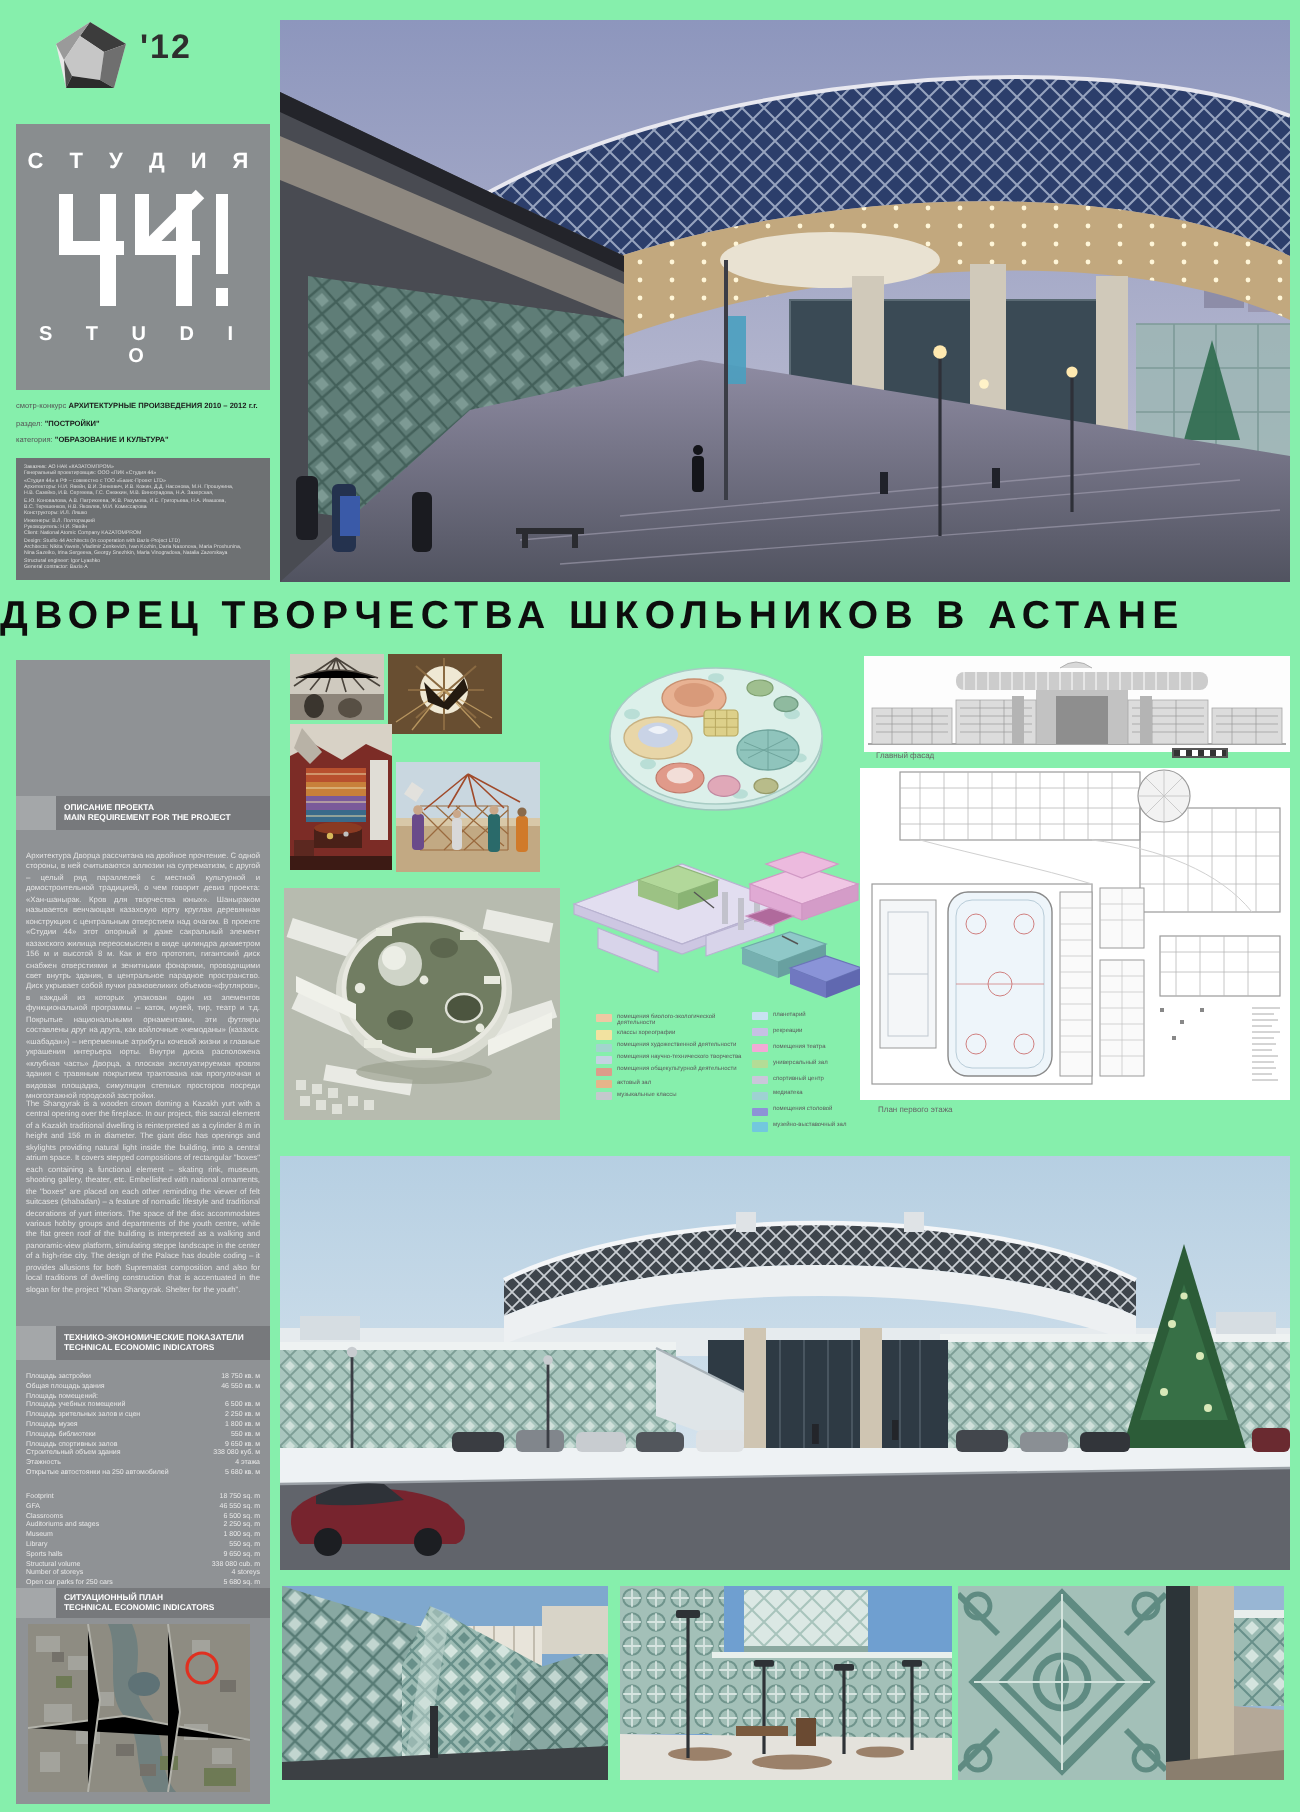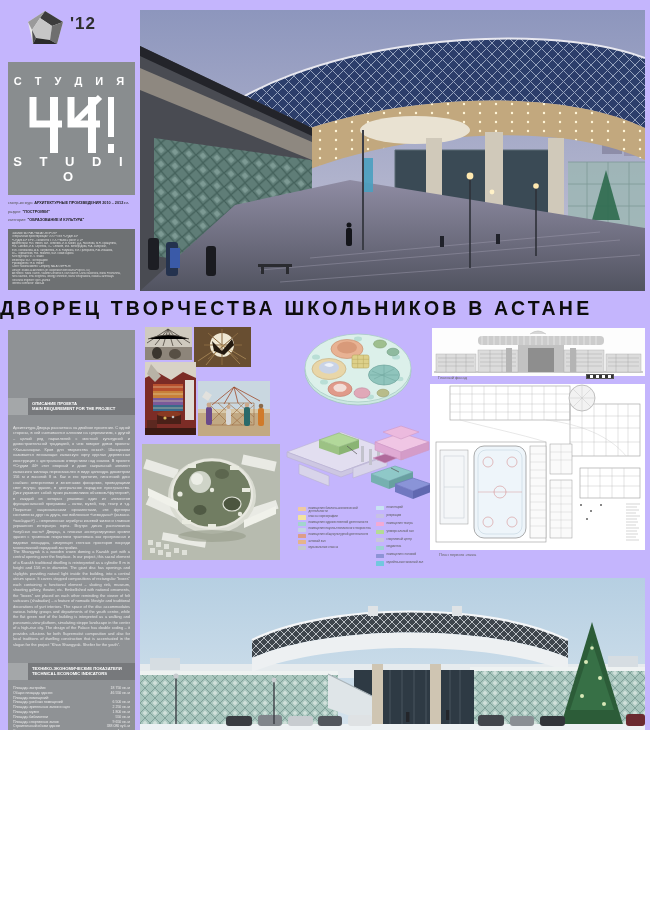--- a/index.html
+++ b/index.html
@@ -1,27 +1,27 @@
 <!DOCTYPE html>
 <html><head>
 <meta charset="utf-8">
 <style>
   html,body{margin:0;padding:0;background:#fff;}
-  .page{position:relative;width:650px;height:730px;background:#c4b5fd;overflow:hidden;
+  .page{position:relative;width:650px;height:906px;background:#86efac;overflow:hidden;
         font-family:"Liberation Sans","DejaVu Sans",sans-serif;color:#222;}
   .abs{position:absolute;}
   svg{display:block;}
 
   
   .year-badge{position:absolute;left:70px;top:14px;font-size:17px;font-weight:bold;color:#2e2e2e;letter-spacing:1px;}
   .logo-box{position:absolute;left:8px;top:62px;width:127px;height:133px;background:#898d8f;}
   .logo-top{position:absolute;left:0;top:13px;width:100%;text-align:center;color:#fff;
             font-size:11px;font-weight:bold;letter-spacing:5px;}
   .logo-bottom{position:absolute;left:0;bottom:11px;width:100%;text-align:center;color:#fff;
-            font-size:13px;font-weight:bold;letter-spacing:7px;}
+            font-size:10px;font-weight:bold;letter-spacing:7px;}
   .comp-lines{position:absolute;left:8px;top:199px;width:128px;}
   .comp-line{font-size:3.8px;line-height:8.5px;color:#555;white-space:nowrap;}
   .comp-line b{color:#1c1c1c;}
   .credits{position:absolute;left:8px;top:229px;width:127px;height:61px;background:#6e7173;
            padding:3px 4px;box-sizing:border-box;overflow:hidden;}
   .credit-line{font-size:2.6px;line-height:3.35px;color:#dfdfdf;white-space:nowrap;overflow:hidden;}
 
   
   .title-band{position:absolute;left:0;top:293px;width:650px;height:30px;line-height:30px;
               font-size:19.5px;font-weight:bold;letter-spacing:3.2px;

